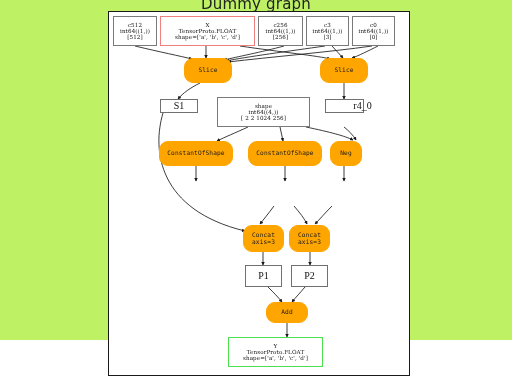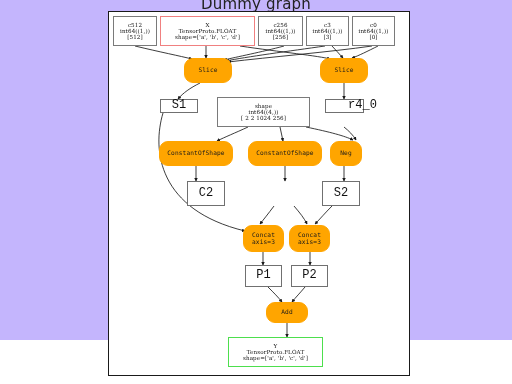--- a/index.html
+++ b/index.html
@@ -10,21 +10,21 @@
   body {
     width: 512px;
     height: 384px;
     overflow: hidden;
     font-family: "DejaVu Serif", serif;
   }
   #root {
     position: relative;
     width: 512px;
     height: 340px;
-    background: #c4b5fd;
+    background: #bef264;
   }
   #title {
     position: absolute;
     left: 0;
     top: -5px;
     width: 512px;
     text-align: center;
     font-family: "DejaVu Sans", sans-serif;
     font-size: 15px;
     color: #222222;
@@ -73,23 +73,23 @@
   .box.red {
     border: 1px solid #f08080;
   }
   .box.green {
     border: 1px solid #4ddf4d;
   }
   
   .vbox {
     background: #ffffff;
     border: 1px solid #707070;
-    font-size: 12px;
+    font-size: 10px;
     color: #111111;
-    font-family: Liberation Mono, monospace;
+    font-family: Liberation Serif, serif;
   }
   
   .op {
     background: #ffa500;
     border: 1px solid #ffa500;
     border-radius: 9px;
     font-size: 6.2px;
     color: #1a1a1a;
     font-family: "DejaVu Sans Mono", monospace;
     letter-spacing: 0.1px;
@@ -223,28 +223,22 @@
   </div>
 
   <div class="node op" style="left:248px; top:141px; width:74px; height:25px;">
     <span class="ln">ConstantOfShape</span>
   </div>
 
   <div class="node op" style="left:330px; top:141px; width:32px; height:25px;">
     <span class="ln">Neg</span>
   </div>
 
-  <div class="node vbox" style="left:187px; top:181px; width:38px; height:25px;">
-    <span class="ln">C2</span>
-  </div>
-
-
-  <div class="node vbox" style="left:322px; top:181px; width:38px; height:25px;">
-    <span class="ln">S2</span>
-  </div>
+
+
 
   <div class="node op" style="left:243px; top:225px; width:41px; height:27px;">
     <span class="ln">Concat</span>
     <span class="ln">axis=3</span>
   </div>
 
   <div class="node op" style="left:289px; top:225px; width:41px; height:27px;">
     <span class="ln">Concat</span>
     <span class="ln">axis=3</span>
   </div>

